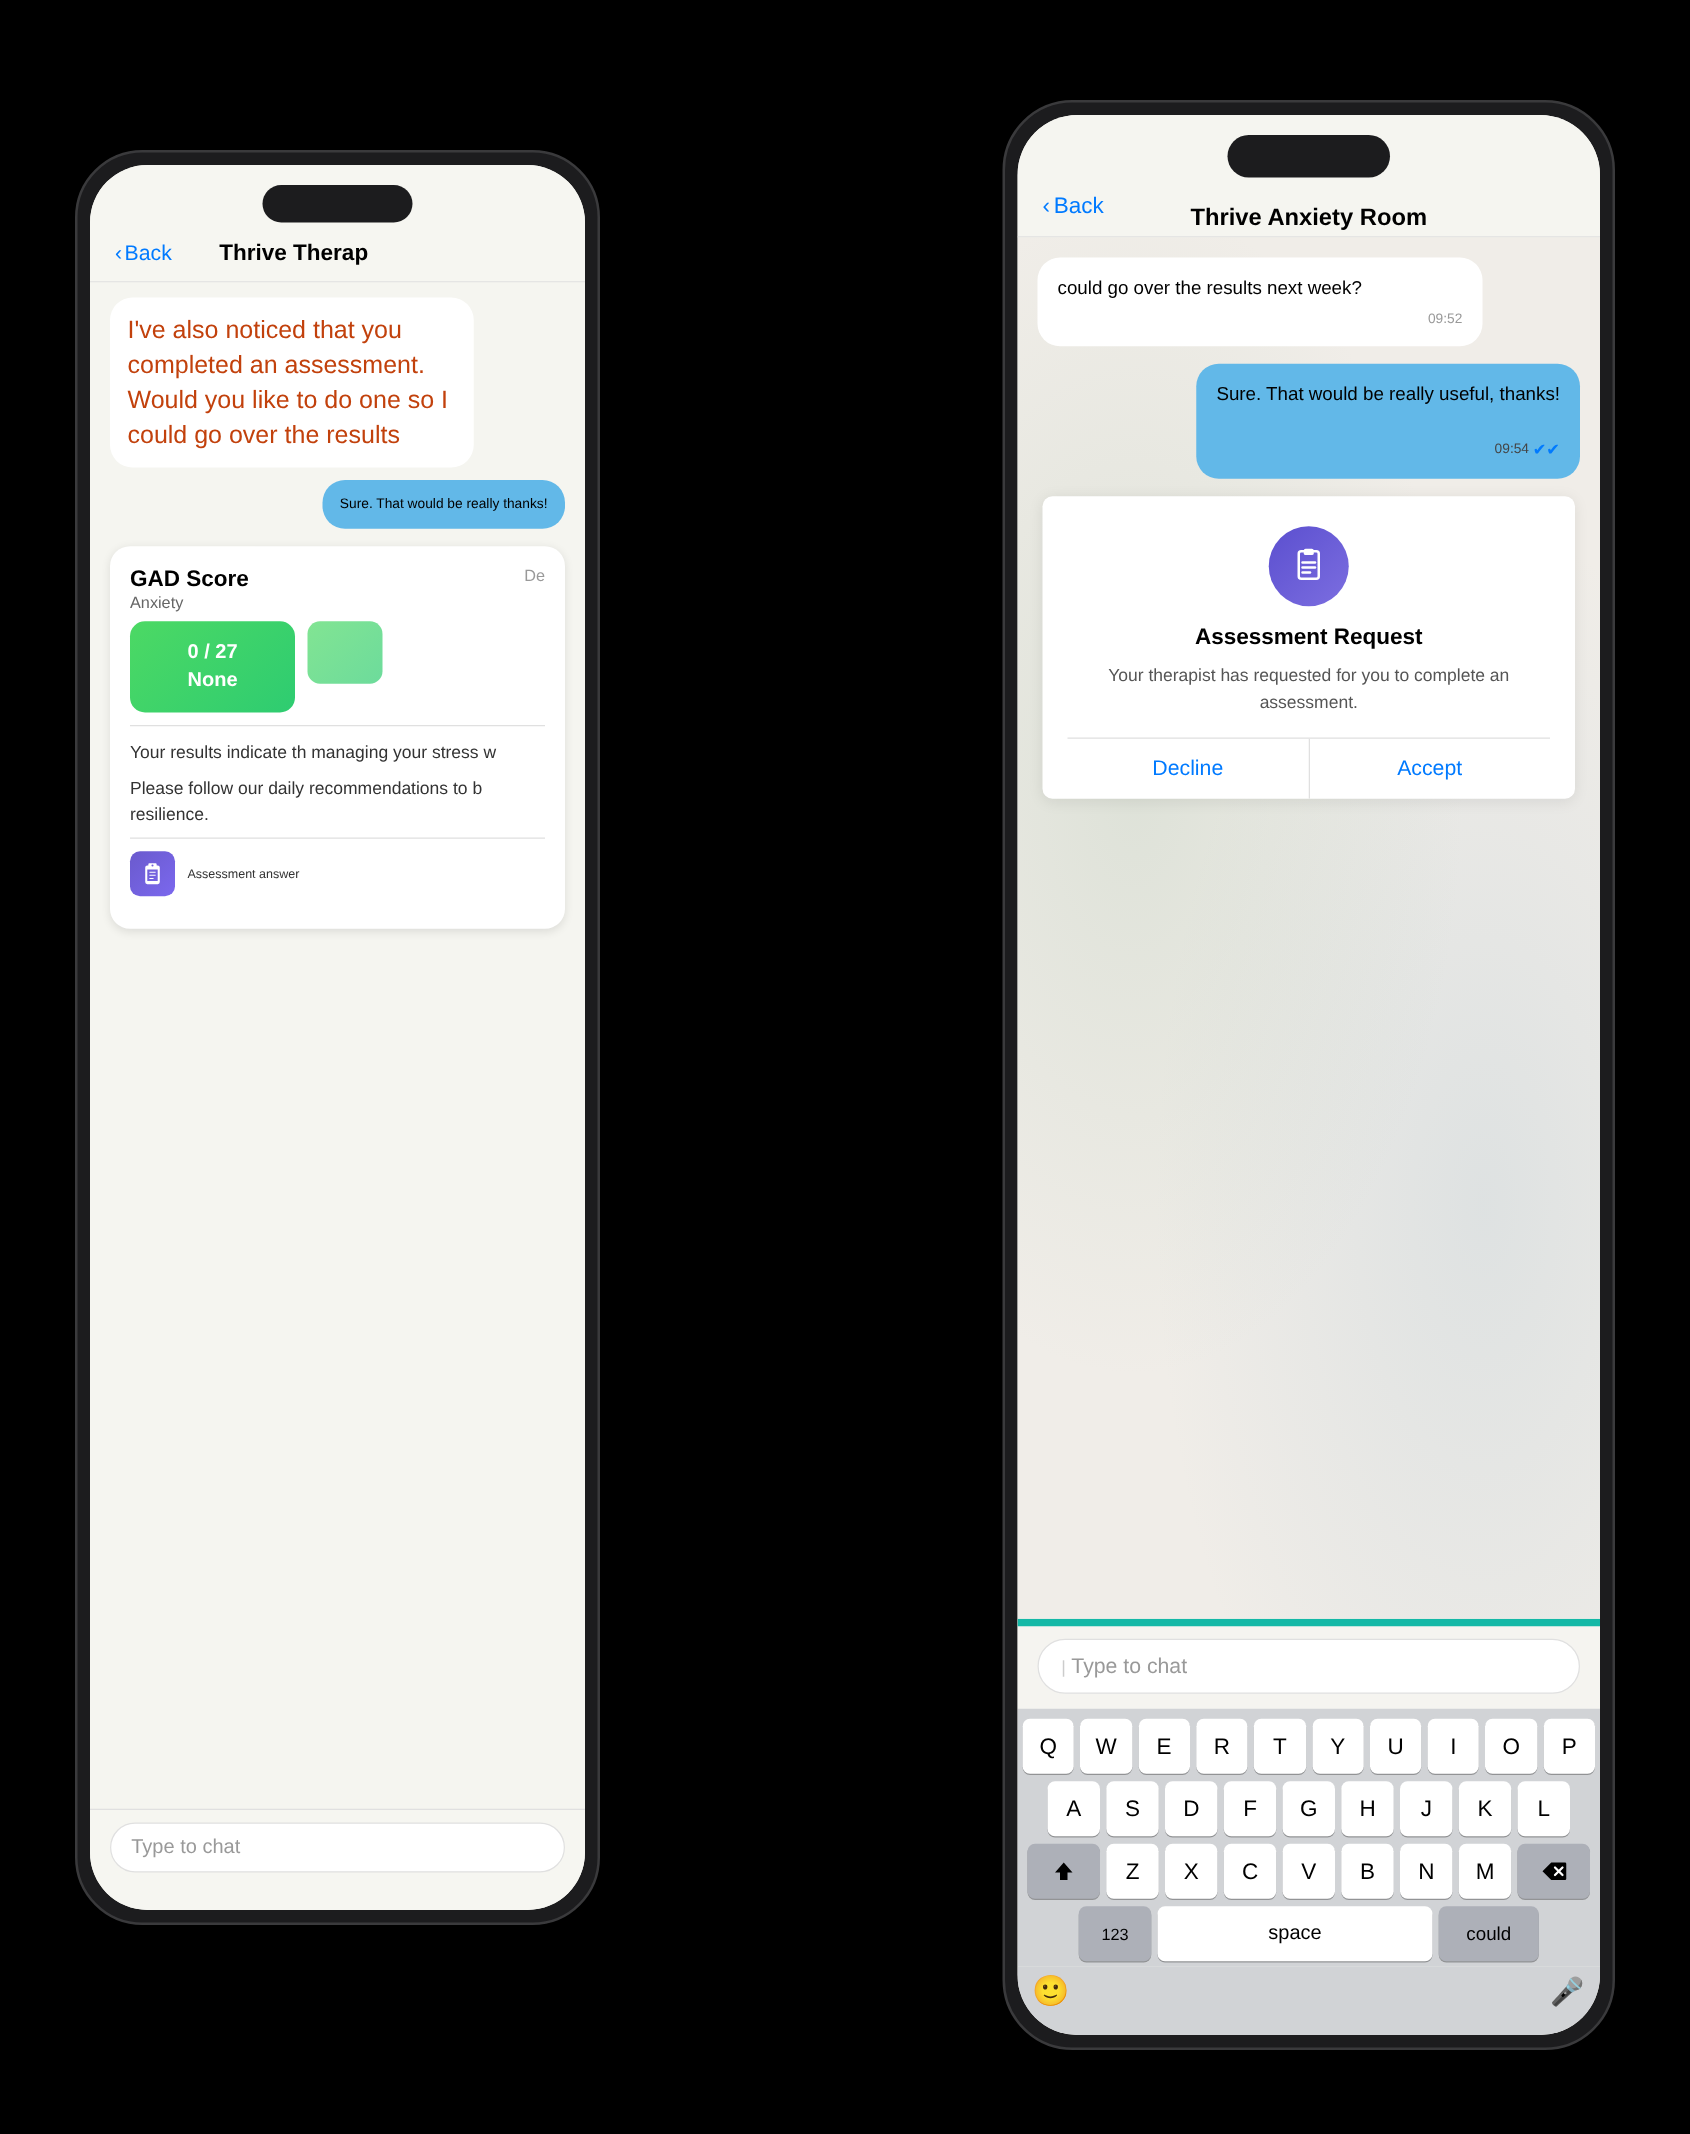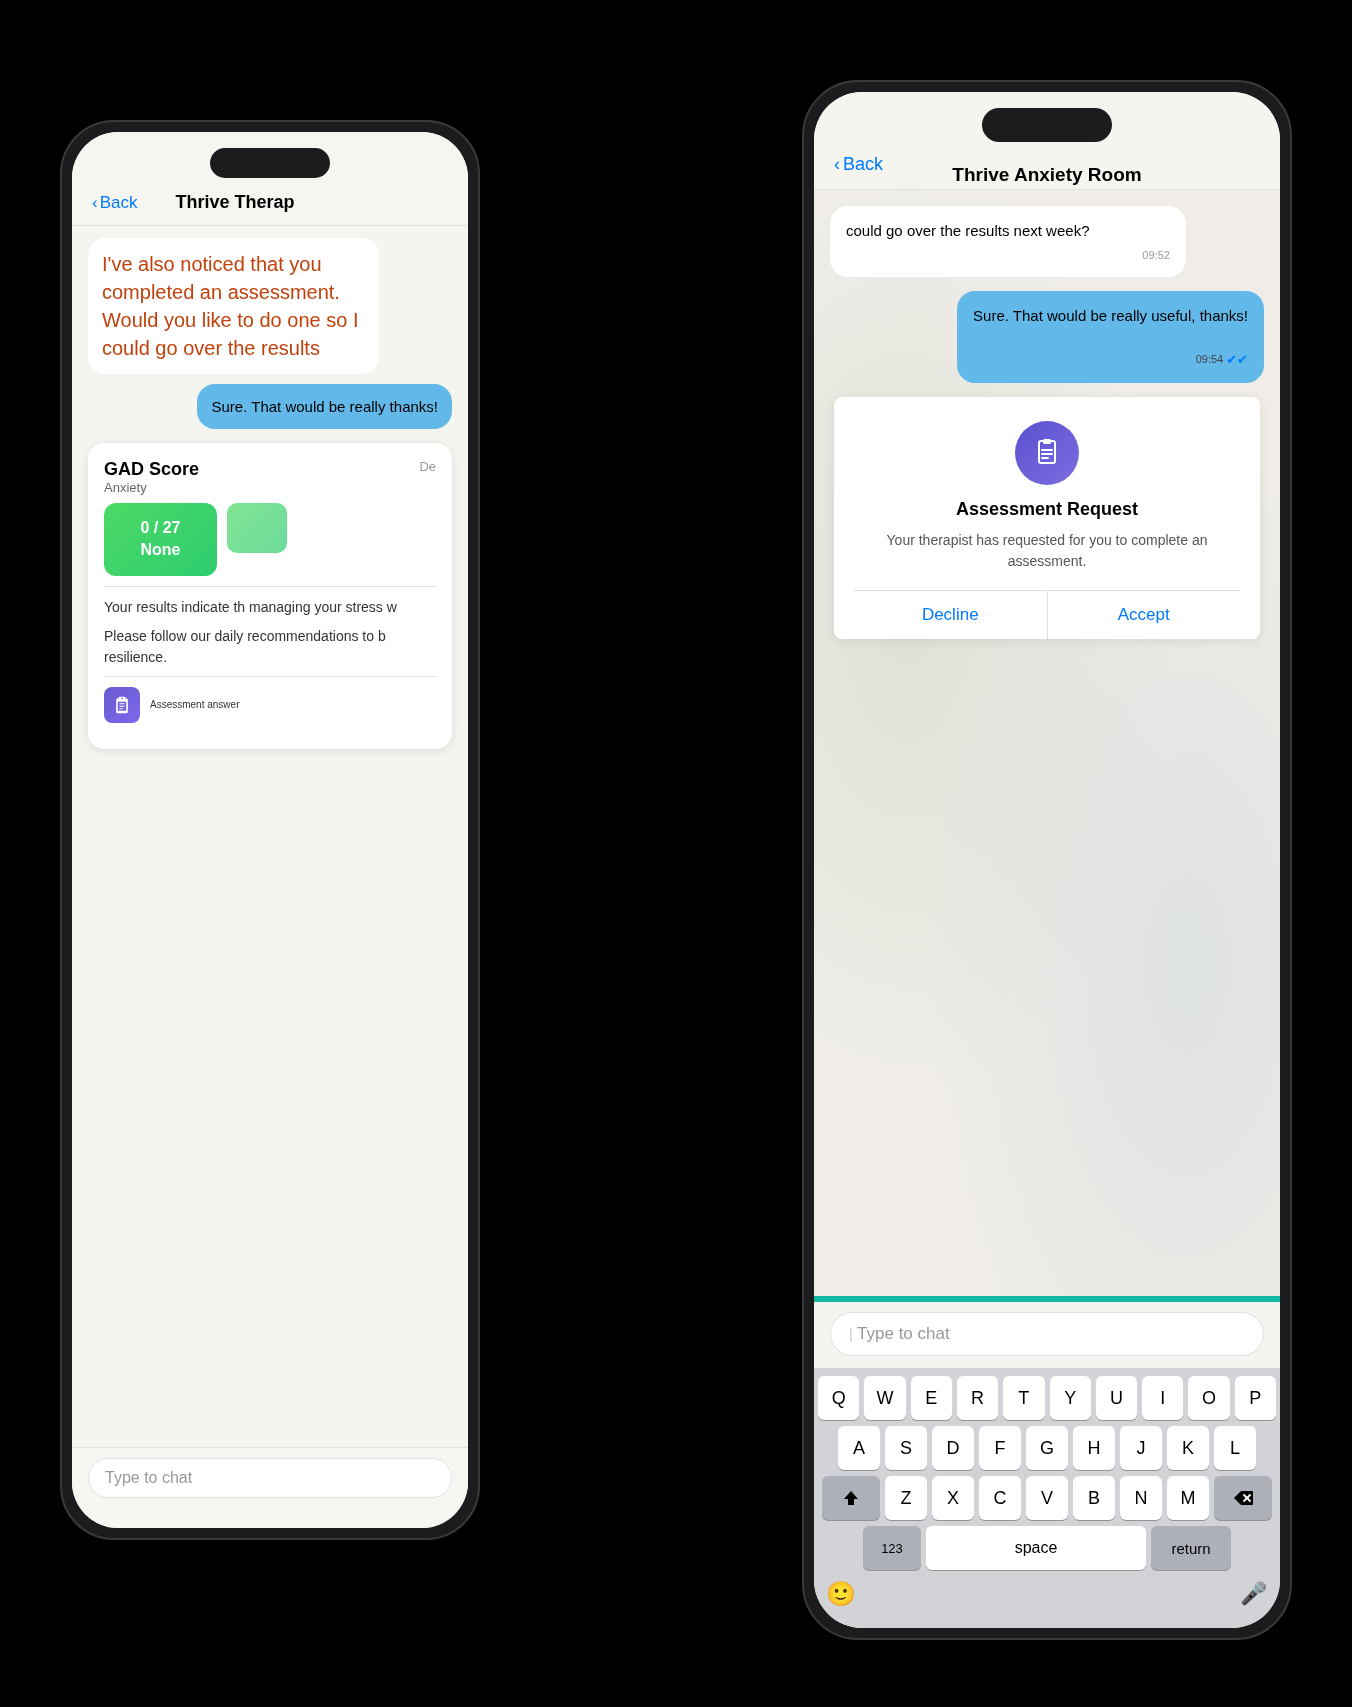--- a/index.html
+++ b/index.html
@@ -100,21 +100,21 @@
       color: #c2410c;
       line-height: 1.4;
       align-self: flex-start;
     }
 
     .back-msg-right {
       max-width: 75%;
       background: #62b8e8;
       border-radius: 18px;
       padding: 12px 14px;
-      font-size: 15px;
+      font-size: 11px;
       color: #000;
       line-height: 1.4;
       align-self: flex-end;
     }
 
     
     .back-assessment-card {
       background: #fff;
       border-radius: 16px;
       padding: 16px;
@@ -146,21 +146,21 @@
     }
 
     .back-score-badge {
       background: linear-gradient(135deg, #4cd964, #2ecc71);
       border-radius: 12px;
       padding: 14px 20px;
       color: #fff;
       font-size: 16px;
       font-weight: 600;
       text-align: center;
-      width: 113px;
+      width: 132px;
       line-height: 1.4;
     }
 
     .back-divider {
       height: 1px;
       background: #e0e0e0;
       margin: 10px 0;
     }
 
     .back-results-text {
@@ -692,21 +692,21 @@
               <path d="M9 1H20a1 1 0 0 1 1 1v12a1 1 0 0 1-1 1H9L2 8z"></path>
               <line x1="12" y1="5" x2="18" y2="11" stroke="white" stroke-width="1.8" stroke-linecap="round"></line>
               <line x1="18" y1="5" x2="12" y2="11" stroke="white" stroke-width="1.8" stroke-linecap="round"></line>
             </svg>
           </div>
         </div>
 
         <div class="keyboard-row">
           <div class="key key-numbers">123</div>
           <div class="key key-space">space</div>
-          <div class="key key-action">return</div>
+          <div class="key key-action">could</div>
         </div>
       </div>
 
       <div class="keyboard-bottom">
         <span class="kb-emoji">🙂</span>
         <span class="kb-mic">🎤</span>
       </div>
 
     </div>
   </div>

